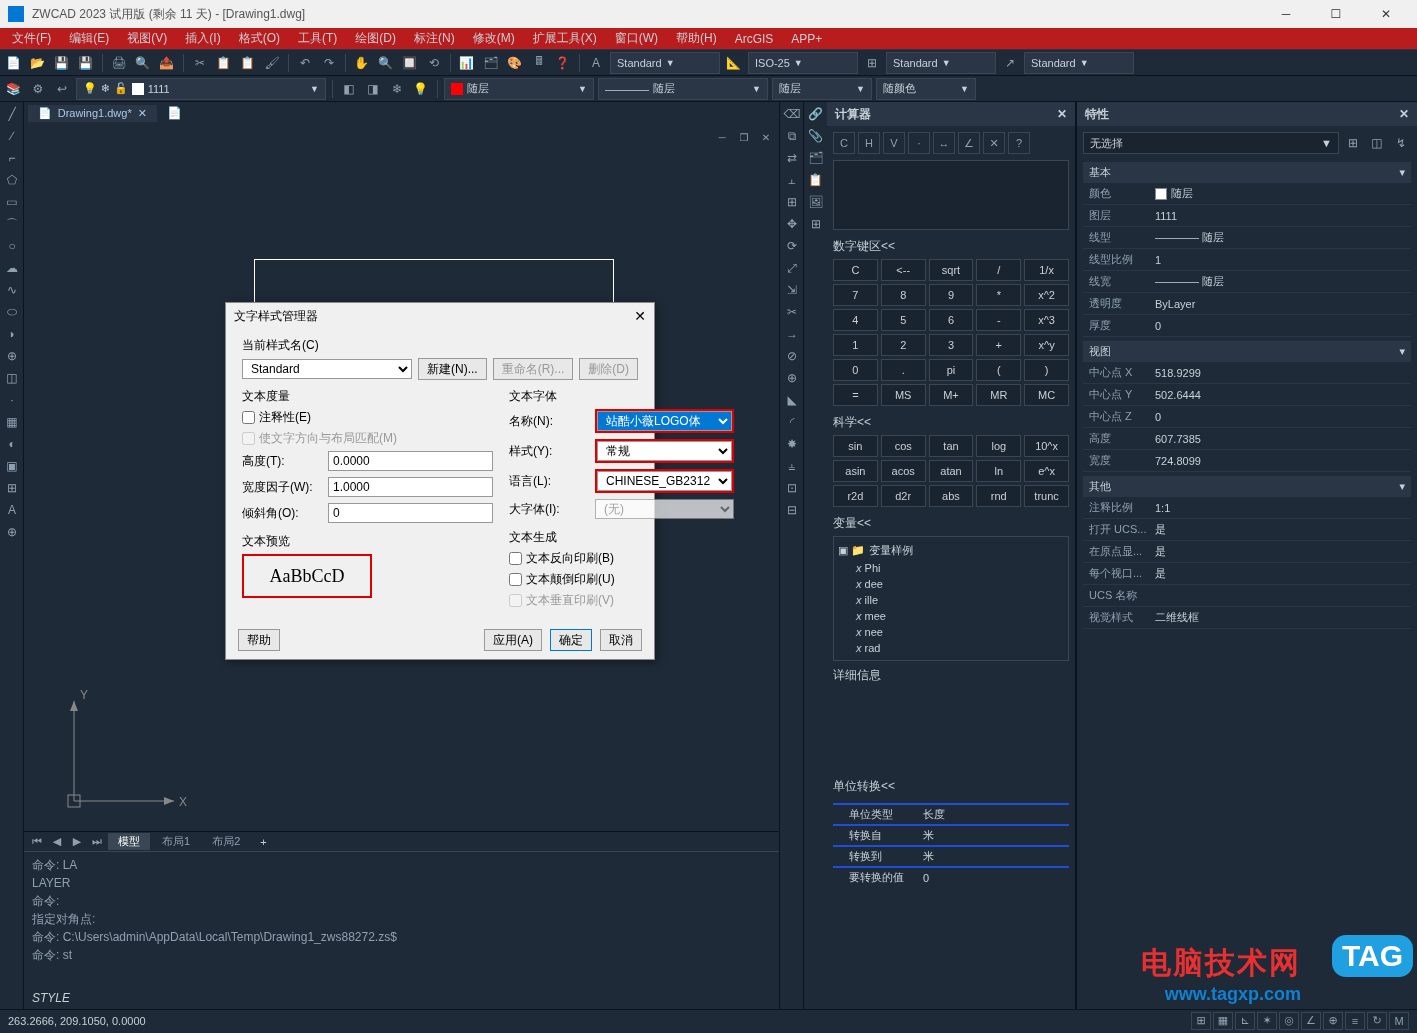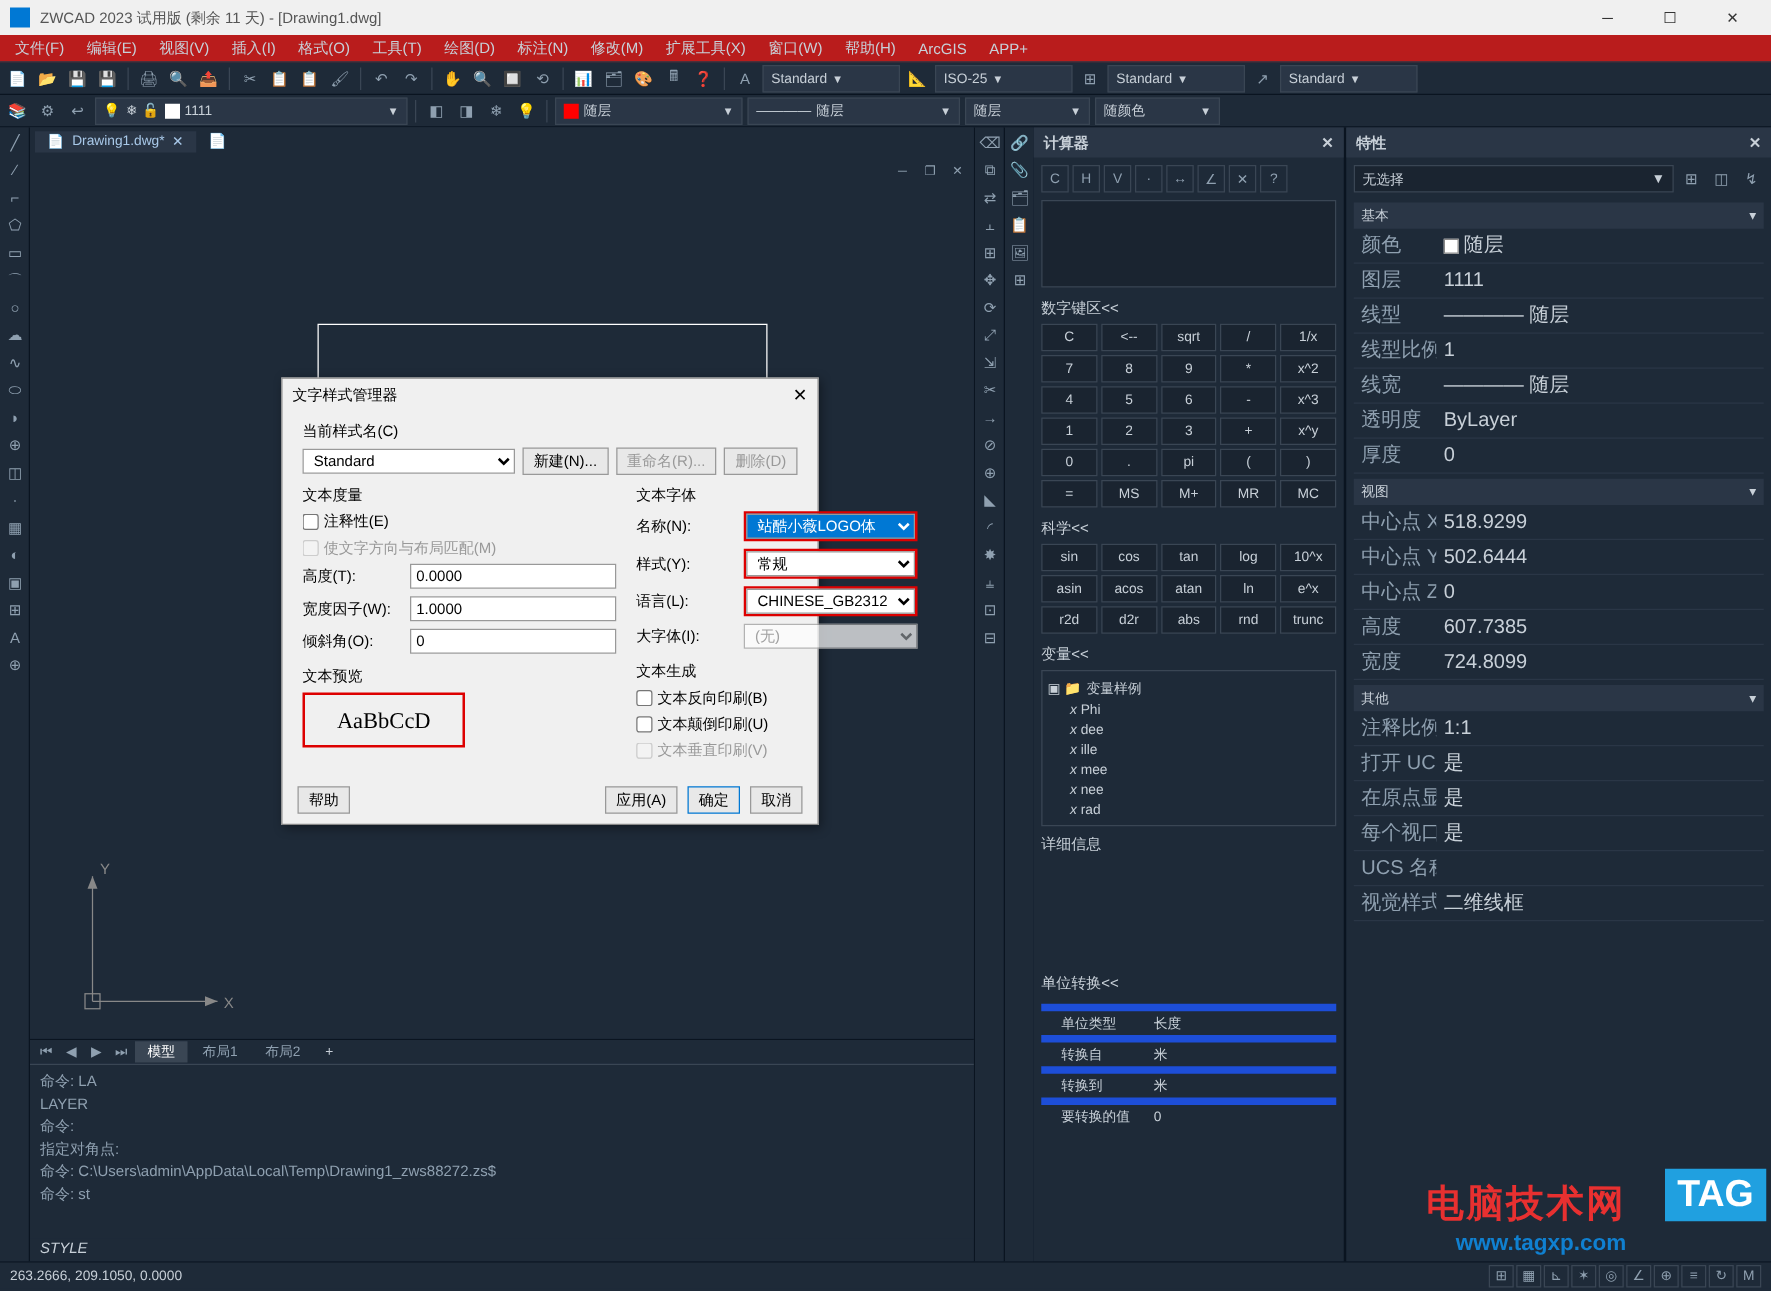--- a/index.html
+++ b/index.html
@@ -77,30 +77,30 @@
 .calc-toolbar { display: flex; gap: 3px; margin-bottom: 6px; }
 .calc-toolbar span { width: 22px; height: 22px; border: 1px solid #3a4654; display: flex; align-items: center; justify-content: center; cursor: pointer; color: #8fa0b0; font-size: 11px; }
 .calc-display { height: 70px; border: 1px solid #3a4654; background: #1a2430; margin-bottom: 8px; }
 .calc-section-title { font-size: 12px; color: #c8d0d8; margin: 6px 0 4px; cursor: pointer; }
 .calc-keys { display: grid; grid-template-columns: repeat(5, 1fr); gap: 3px; margin-bottom: 8px; }
 .calc-keys button { height: 22px; background: #1a2430; border: 1px solid #3a4654; color: #c8d0d8; font-size: 11px; cursor: pointer; }
 .calc-vars { border: 1px solid #3a4654; padding: 4px; font-size: 11px; }
 .calc-vars .tree-item { padding: 2px 0 2px 18px; color: #c8d0d8; cursor: pointer; }
 .calc-vars .tree-root { padding: 2px 0; display: flex; align-items: center; gap: 4px; }
 .calc-detail { margin-top: 8px; font-size: 11px; }
-.calc-detail .row { display: flex; align-items: center; padding: 2px 0; border-top: 6px solid #1d4ed8; }
+.calc-detail .row { display: flex; align-items: center; padding: 2px 0; border-top: 2px solid #1d4ed8; }
 .calc-detail .row span:first-child { flex: 0 0 90px; padding-left: 16px; }
 .calc-detail .row span:last-child { flex: 1; }
 
 
 .props-toprow { display: flex; align-items: center; gap: 4px; margin-bottom: 8px; }
 .props-select { flex: 1; height: 22px; border: 1px solid #3a4654; background: #1a2430; padding: 0 6px; display: flex; align-items: center; justify-content: space-between; font-size: 11px; cursor: pointer; }
 .props-toprow .pbtn { width: 20px; height: 20px; display: flex; align-items: center; justify-content: center; cursor: pointer; color: #8fa0b0; }
 .props-section-header { background: #2a3646; padding: 3px 6px; font-size: 11px; display: flex; align-items: center; justify-content: space-between; cursor: pointer; margin-top: 4px; }
-.props-row { display: flex; font-size: 16px; border-bottom: 1px solid #2a3646; }
+.props-row { display: flex; font-size: 11px; border-bottom: 1px solid #2a3646; }
 .props-row .k { flex: 0 0 66px; padding: 3px 6px; color: #8fa0b0; white-space: nowrap; overflow: hidden; }
 .props-row .v { flex: 1; padding: 3px 6px; color: #c8d0d8; display: flex; align-items: center; gap: 4px; }
 .props-row .sw { width: 12px; height: 12px; background: #fff; display: inline-block; border: 1px solid #888; }
 
 
 .dialog { position: absolute; left: 225px; top: 302px; width: 430px; background: #f0f0f0; border: 1px solid #888; box-shadow: 2px 2px 8px rgba(0,0,0,0.4); color: #000; font-size: 12px; z-index: 100; }
 .dialog-title { height: 26px; display: flex; align-items: center; padding: 0 8px; }
 .dialog-title .t { flex: 1; }
 .dialog-title .close { cursor: pointer; font-size: 14px; }
 .dialog-body { padding: 8px 16px; }
@@ -117,21 +117,21 @@
 .dg-checkbox.disabled { color: #999; }
 .dg-preview { border: 2px solid #d00; width: 130px; height: 44px; display: flex; align-items: center; justify-content: center; font-size: 18px; font-family: serif; margin-top: 4px; }
 .dg-footer { display: flex; justify-content: space-between; padding: 8px 12px; gap: 8px; }
 .dg-footer .right { display: flex; gap: 8px; }
 .red-box { border: 2px solid #d00; display: flex; gap: 2px; }
 
 
 .watermark { position: absolute; right: 6px; bottom: 28px; z-index: 200; text-align: right; pointer-events: none; }
 .watermark .line1 { color: #e83030; font-size: 30px; font-weight: bold; letter-spacing: 2px; }
 .watermark .line2 { color: #1080d0; font-size: 18px; font-weight: bold; }
-.watermark .tag { position: absolute; right: 0; top: -8px; background: #20a0e0; color: #fff; font-size: 30px; font-weight: bold; padding: 4px 10px; border-radius: 0; }
+.watermark .tag { position: absolute; right: 0; top: -8px; background: #20a0e0; color: #fff; font-size: 30px; font-weight: bold; padding: 4px 10px; border-radius: 14px; }
 
 svg { display: block; }
 </style>
 </head>
 <body>
 
 <div class="titlebar">
   <span class="logo"></span>
   <span class="title">ZWCAD 2023 试用版 (剩余 11 天) - [Drawing1.dwg]</span>
   <div class="win-btns">

